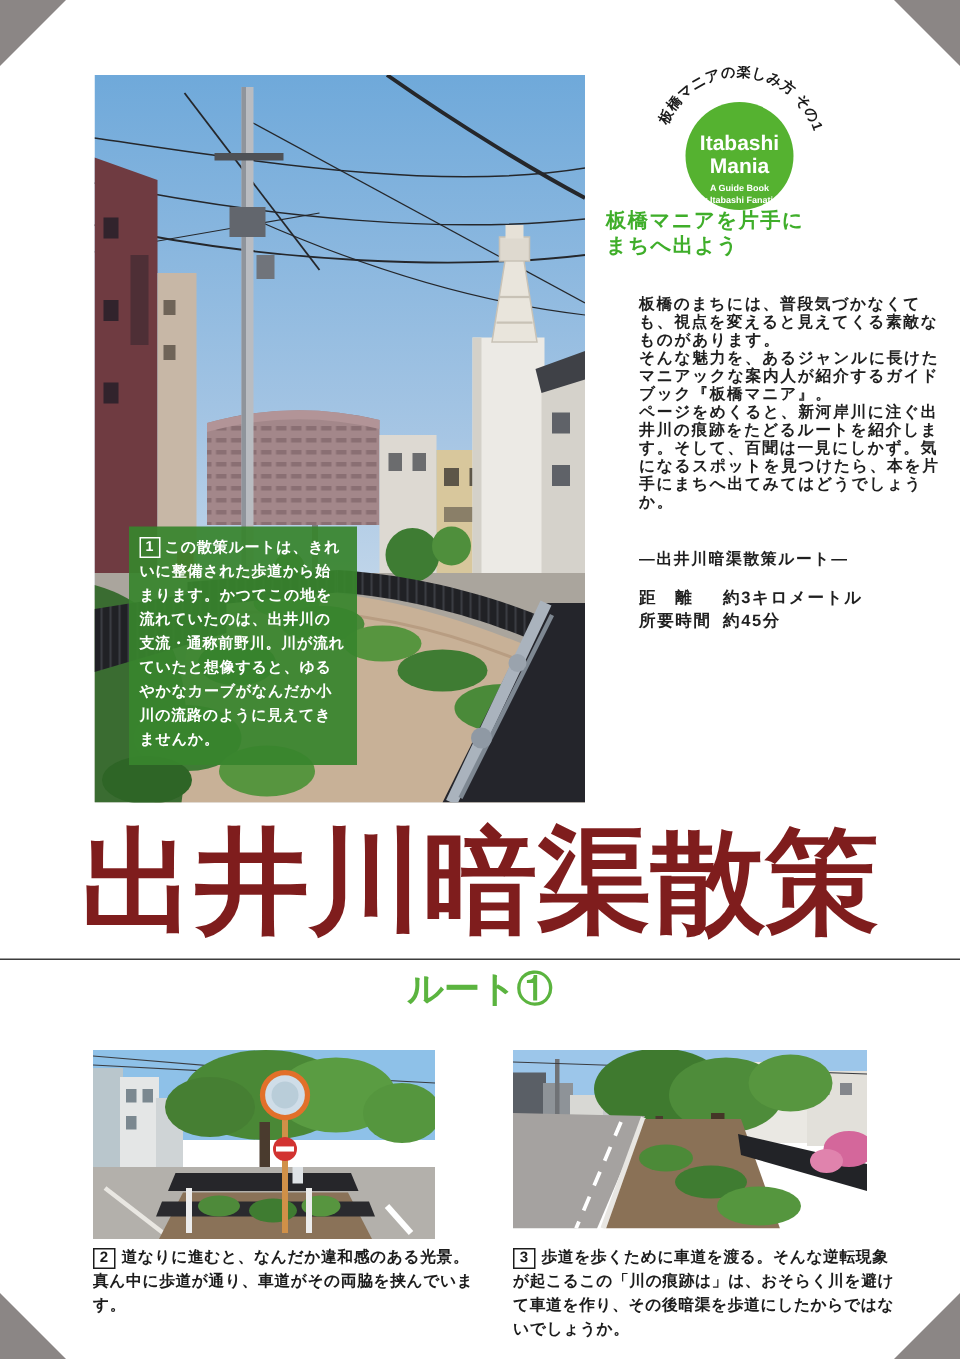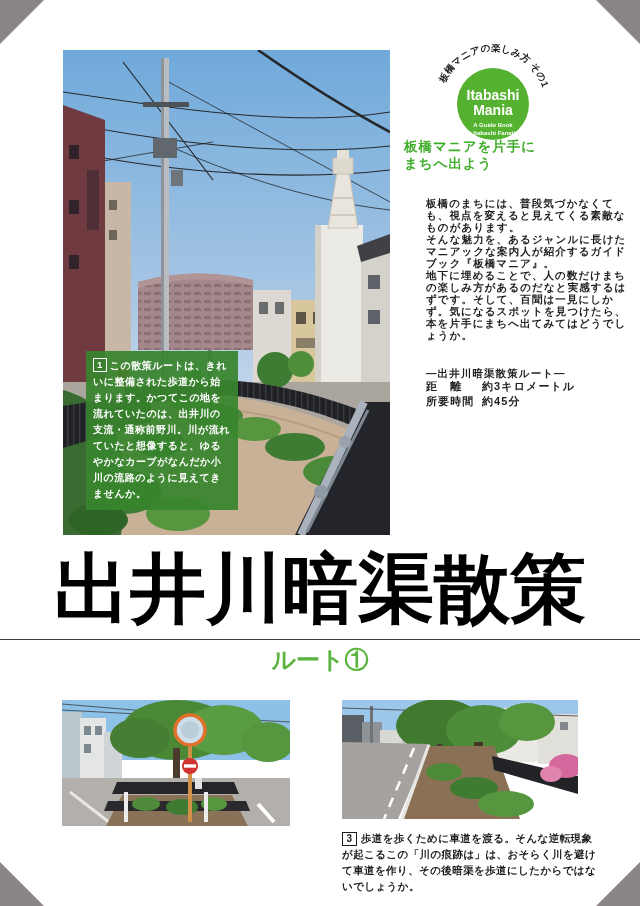--- a/index.html
+++ b/index.html
@@ -22,26 +22,26 @@
         font-size:9.5px;line-height:12px;vertical-align:1px;}
 
   .badge-svg{position:absolute;left:412px;top:44px;}
   .intro-heading{position:absolute;left:404px;top:138px;width:180px;
     color:#3fae2a;font-weight:bold;font-size:13.5px;line-height:17px;white-space:pre-line;letter-spacing:1px;}
 
   .column{position:absolute;left:426px;top:197px;width:208px;color:#1f1f1f;
     font-weight:bold;font-size:10.5px;line-height:12px;letter-spacing:1.1px;}
   .column .blk{white-space:pre-line;}
   .column .route-head{margin-top:26px;}
-  .dist{line-height:15px;font-size:11px;}
+  .dist{margin-top:13px;line-height:15px;font-size:11px;}
   .dist .lbl{display:inline-block;width:56px;}
 
   .title-main{position:absolute;left:0;top:546px;width:640px;text-align:center;margin:0;
     font-family:"Liberation Serif","DejaVu Serif",serif;font-weight:bold;
-    font-size:76px;line-height:86px;color:#000000;letter-spacing:0px;}
+    font-size:76px;line-height:86px;color:#7f1d1d;letter-spacing:0px;}
   .title-rule{position:absolute;left:0;top:639px;width:640px;border:none;margin:0;
     border-top:1.5px solid #3c3c3c;}
   .title-sub{position:absolute;left:0;top:643px;width:640px;text-align:center;margin:0;
     font-family:"Liberation Serif","DejaVu Serif",serif;font-weight:bold;
     font-size:24px;line-height:34px;color:#5bb43f;}
 
   .photo2{position:absolute;left:62px;top:700px;width:228px;height:126px;}
   .photo3{position:absolute;left:342px;top:700px;width:236px;height:119px;}
   .cap{position:absolute;top:830px;color:#1c1c1c;font-weight:bold;
     font-size:10.5px;line-height:16px;letter-spacing:0.4px;}
@@ -200,21 +200,21 @@
     <text x="81" y="83" text-anchor="middle" fill="#ffffff" font-size="6" font-weight="bold" font-family="Liberation Sans, DejaVu Sans, sans-serif">A Guide Book</text>
     <text x="81" y="91" text-anchor="middle" fill="#ffffff" font-size="6" font-weight="bold" font-family="Liberation Sans, DejaVu Sans, sans-serif">By Itabashi Fanatics</text>
   </svg>
 
   <div class="intro-heading">板橋マニアを片手に
 まちへ出よう</div>
 
   <div class="column">
     <div class="blk">板橋のまちには、普段気づかなくても、視点を変えると見えてくる素敵なものがあります。
 そんな魅力を、あるジャンルに長けたマニアックな案内人が紹介するガイドブック『板橋マニア』。
-地下に埋めることで、人の数だけまちの楽しみ方があるのだなと実感するはずです。そして、百聞は一見にしかず。気になるスポットを見つけたら、本を片手にまちへ出てみてはどうでしょうか。</div>
+ページをめくると、新河岸川に注ぐ出井川の痕跡をたどるルートを紹介します。そして、百聞は一見にしかず。気になるスポットを見つけたら、本を片手にまちへ出てみてはどうでしょうか。</div>
     <div class="blk route-head">―出井川暗渠散策ルート―</div>
     <div class="dist">
       <div><span class="lbl">距　離</span><span>約3キロメートル</span></div>
       <div><span class="lbl">所要時間</span><span>約45分</span></div>
     </div>
   </div>
 
   <h1 class="title-main">出井川暗渠散策</h1>
   <hr class="title-rule">
   <h2 class="title-sub">ルート①</h2>
@@ -257,20 +257,22 @@
       <g>
         <rect x="126" y="26" width="4" height="96" fill="#d09048"></rect>
         <circle cx="128" cy="30" r="15" fill="#cfdde8" stroke="#e2702a" stroke-width="3.5"></circle>
         <circle cx="128" cy="30" r="9" fill="#b9cdd9"></circle>
         <circle cx="128" cy="66" r="8" fill="#d23331"></circle>
         <rect x="122" y="64.3" width="12" height="3.4" fill="#ffffff"></rect>
         <rect x="133" y="78" width="7" height="11" fill="#dfe3e6"></rect>
       </g>
     </svg>
   </figure>
+  <figcaption class="cap left"><span class="bnum">2</span><span class="text">道なりに進むと、なんだか違和感のある光景。
+真ん中に歩道が通り、車道がその両脇を挟んでいます。</span></figcaption>
 
   <figure class="photo3">
     <svg width="236" height="119" viewBox="0 0 236 119">
       <rect x="0" y="0" width="236" height="48" fill="#9cc6ea"></rect>
       <g>
         <rect x="0" y="15" width="22" height="45" fill="#5a5f66"></rect>
         <rect x="20" y="22" width="20" height="38" fill="#8e9398"></rect>
         <rect x="38" y="30" width="25" height="30" fill="#d8d8d4"></rect>
         <rect x="60" y="34" width="18" height="26" fill="#c5c8c9"></rect>
         <rect x="150" y="8" width="50" height="54" fill="#eae8e3"></rect>

